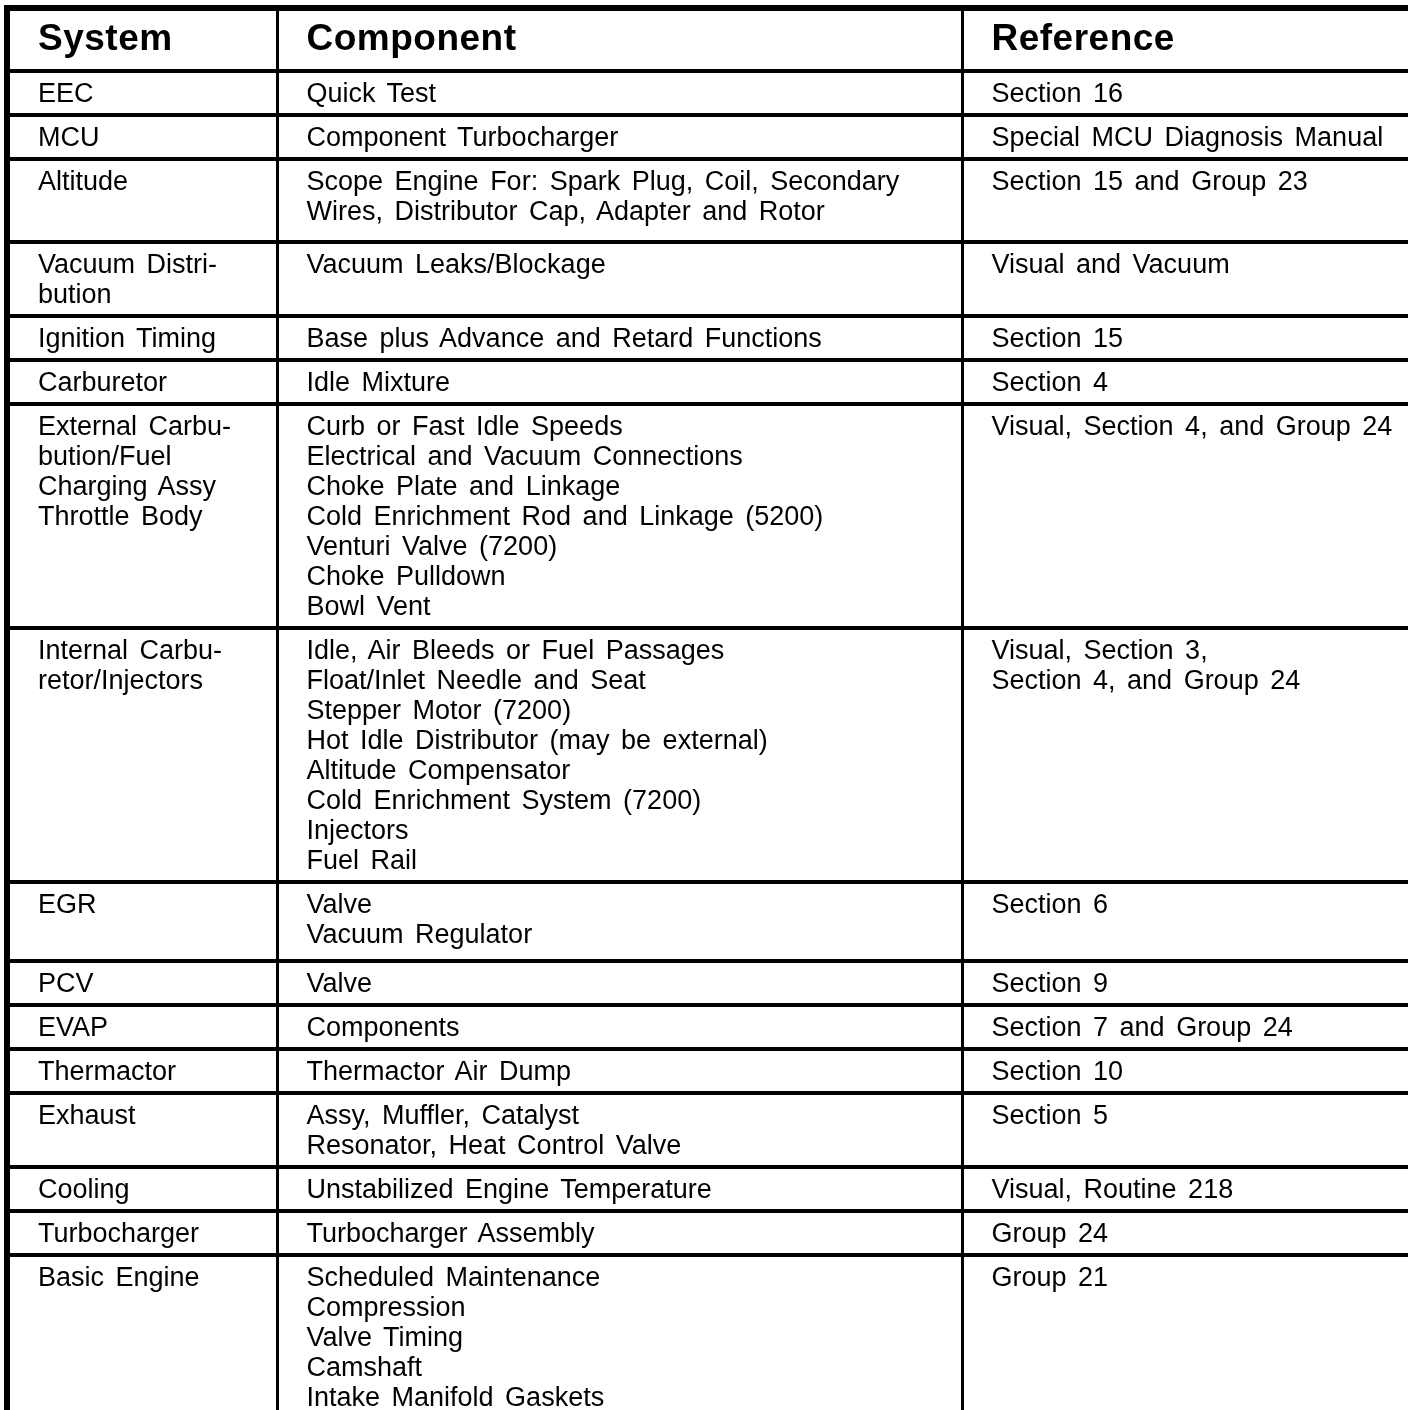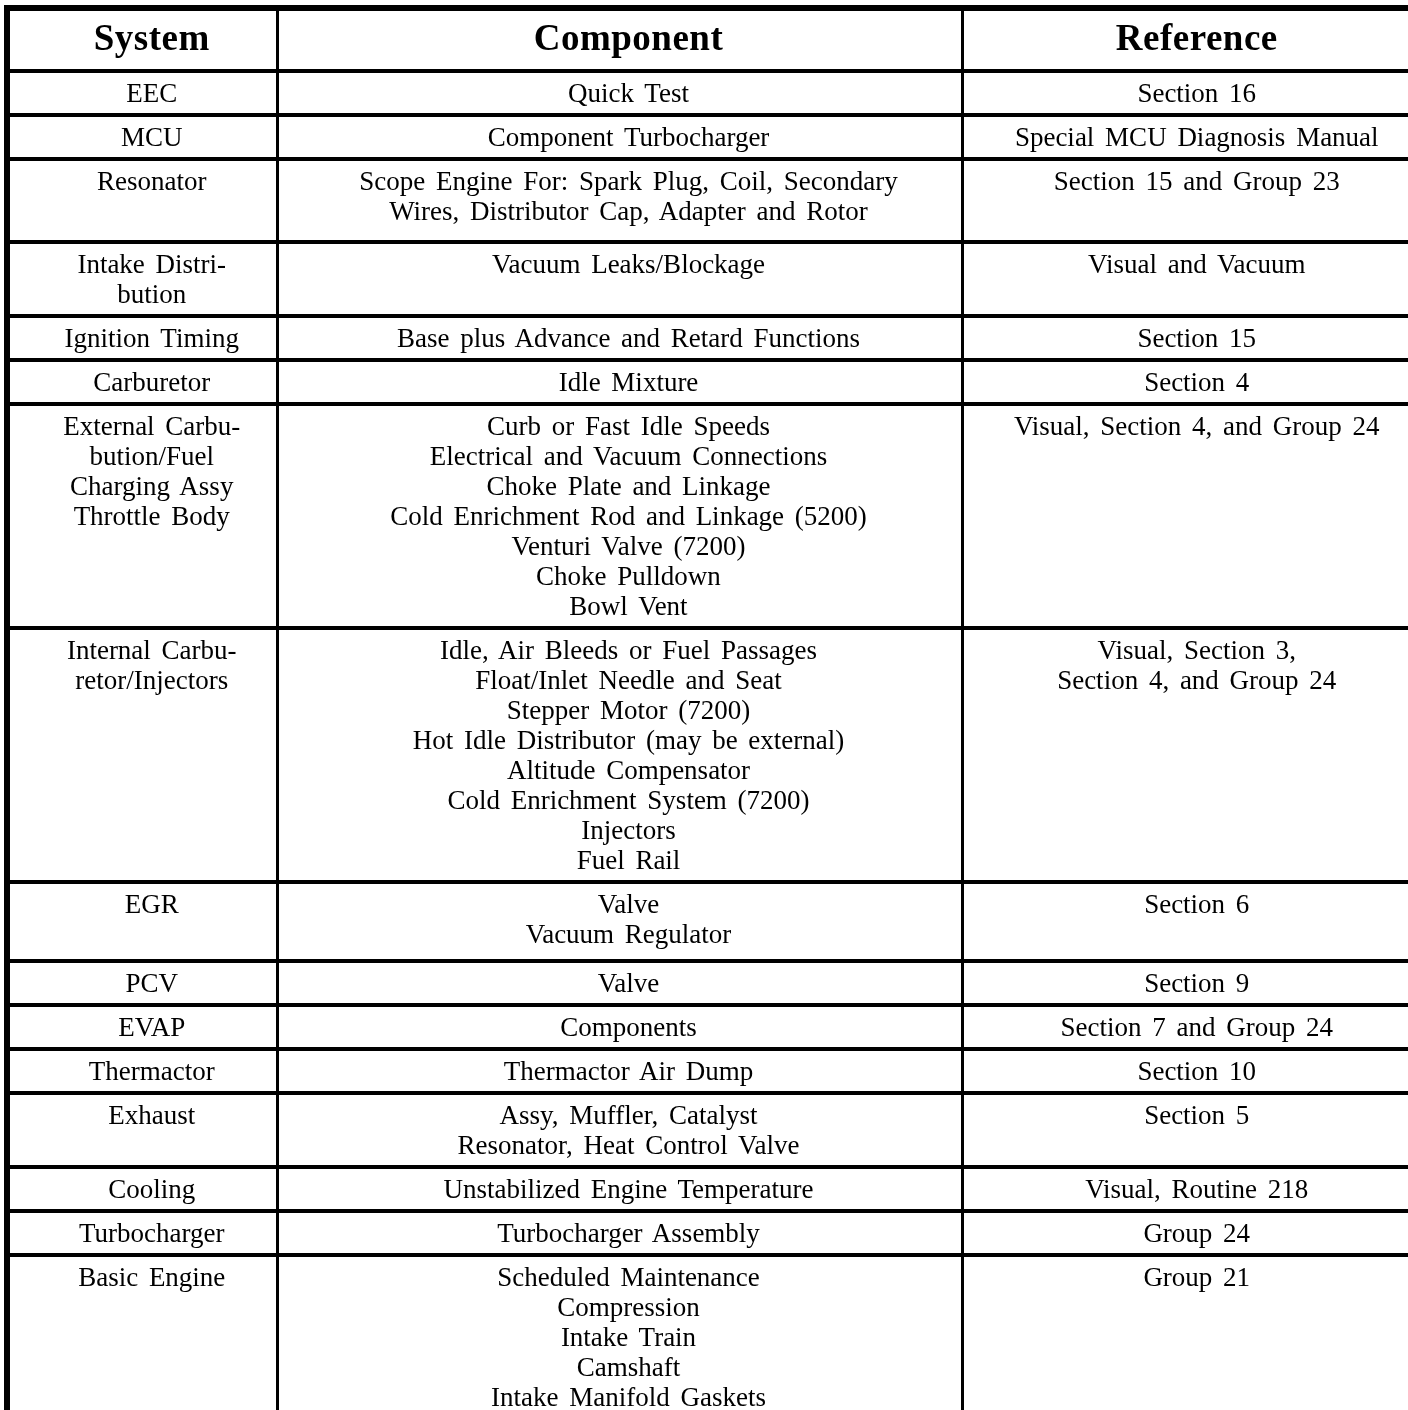--- a/index.html
+++ b/index.html
@@ -25,23 +25,22 @@
   table.diag, table.diag th, table.diag td {
     border: 3px solid #000000;
   }
   table.diag {
     border-width: 6px;
   }
   table.diag th, table.diag td {
     border-top-width: 4px;
     border-bottom-width: 4px;
     vertical-align: top;
-    text-align: center;
+    text-align: left;
     box-sizing: border-box;
-    font-family: Liberation Serif, serif;
   }
   col.c-system    { width: 270px; }
   col.c-component { width: 685px; }
   col.c-reference { width: 453px; }
   th {
     font-size: 37px;
     font-weight: bold;
     letter-spacing: 0.5px;
     padding: 6px 10px 10px 28px;
     line-height: 42px;
@@ -92,33 +91,33 @@
           </td>
           <td>
             <div class="line">Component Turbocharger</div>
           </td>
           <td>
             <div class="line">Special MCU Diagnosis Manual</div>
           </td>
         </tr>
         <tr data-row="2">
           <td>
-            <div class="line">Resonator</div>
+            <div class="line">Altitude</div>
           </td>
           <td>
             <div class="line">Scope Engine For: Spark Plug, Coil, Secondary</div>
             <div class="line">Wires, Distributor Cap, Adapter and Rotor</div>
           </td>
           <td>
             <div class="line">Section 15 and Group 23</div>
           </td>
         </tr>
         <tr data-row="3">
           <td>
-            <div class="line">Intake Distri-</div>
+            <div class="line">Vacuum Distri-</div>
             <div class="line">bution</div>
           </td>
           <td>
             <div class="line">Vacuum Leaks/Blockage</div>
           </td>
           <td>
             <div class="line">Visual and Vacuum</div>
           </td>
         </tr>
         <tr data-row="4">
@@ -262,21 +261,21 @@
             <div class="line">Group 24</div>
           </td>
         </tr>
         <tr data-row="15">
           <td>
             <div class="line">Basic Engine</div>
           </td>
           <td>
             <div class="line">Scheduled Maintenance</div>
             <div class="line">Compression</div>
-            <div class="line">Intake Train</div>
+            <div class="line">Valve Timing</div>
             <div class="line">Camshaft</div>
             <div class="line">Intake Manifold Gaskets</div>
           </td>
           <td>
             <div class="line">Group 21</div>
           </td>
         </tr>
       </tbody>
   </table>
 </div>

